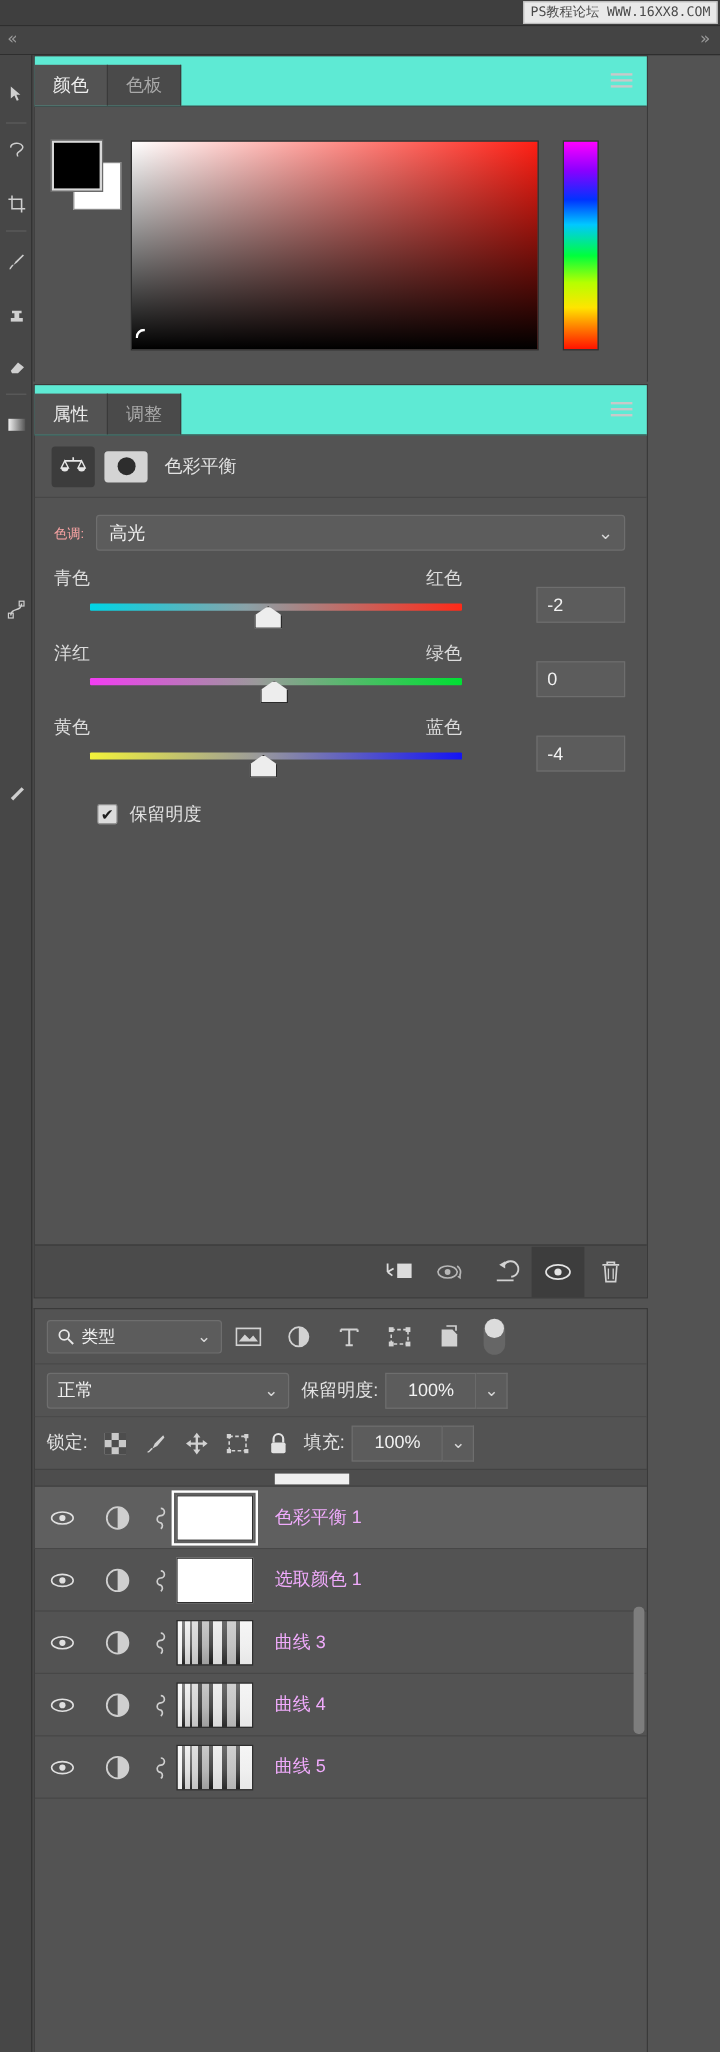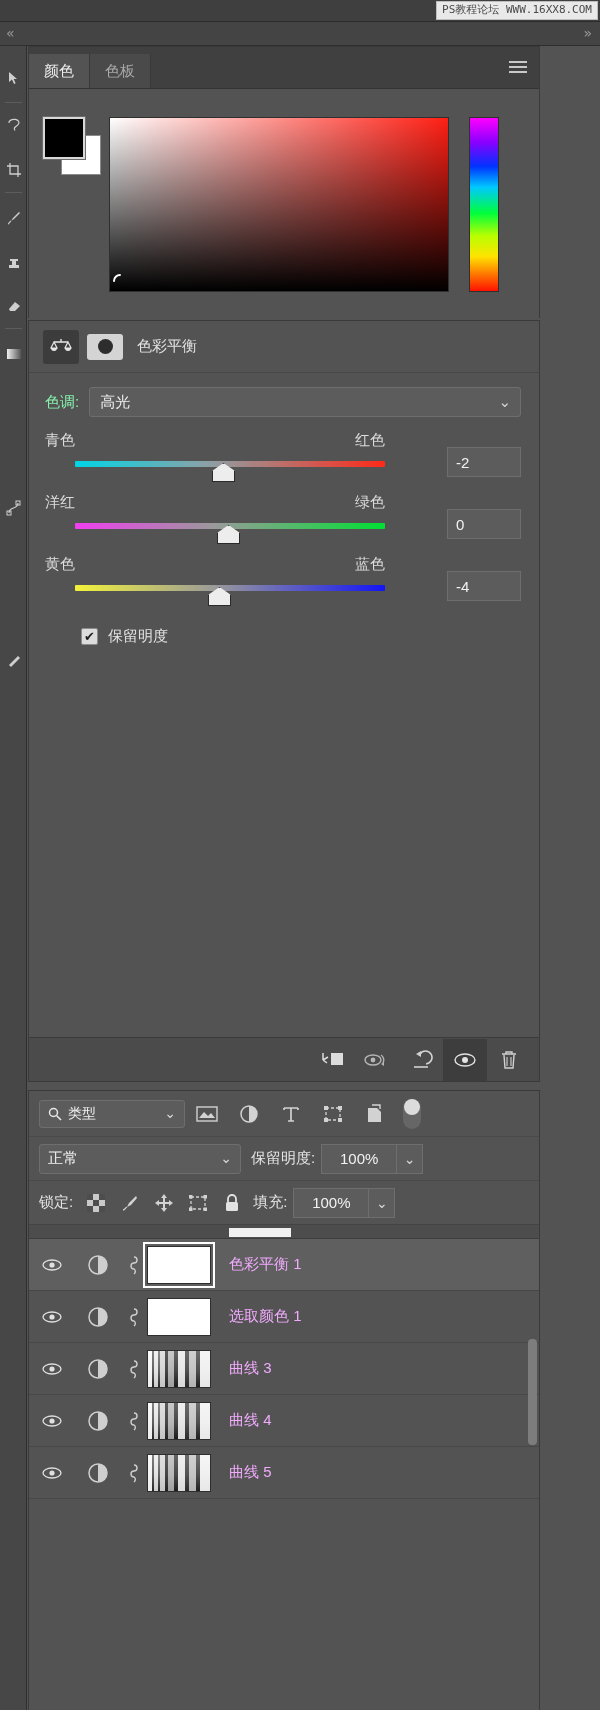--- a/index.html
+++ b/index.html
@@ -22,21 +22,21 @@
   .chev.l{left:6px;}
   .chev.r{right:8px;}
 
   
   .toolrail{position:absolute;left:0;top:46px;width:27px;height:1664px;background:#474747;border-right:1px solid #2e2e2e;}
   .toolrail .tl{position:absolute;left:0;width:27px;height:44px;display:flex;align-items:center;justify-content:center;color:#cfcfcf;font-size:15px;}
   .rail-sep{position:absolute;left:5px;width:17px;height:1px;background:#5d5d5d;}
 
   
   .panel{position:absolute;left:28px;width:512px;background:#535353;border:1px solid #3a3a3a;}
-  .tabbar{height:42px;background:#404040;display:flex;align-items:flex-end;position:relative;border-bottom:1px solid #333;}
+  .tabbar{height:42px;background:#5eead4;display:flex;align-items:flex-end;position:relative;border-bottom:1px solid #333;}
   .tab{height:34px;padding:0 15px;display:flex;align-items:center;justify-content:center;
        font-size:15px;color:#a9a9a9;background:#4a4a4a;border-right:1px solid #3a3a3a;}
   .tab.active{background:#535353;color:#eee;}
   .hamburger{position:absolute;right:12px;top:14px;width:18px;height:12px;}
   .hamburger i{display:block;height:2px;background:#c9c9c9;margin-bottom:3px;}
 
   
   #colorPanel{top:46px;height:272px;}
   .color-body{position:relative;height:230px;background:#535353;}
   .swatches{position:absolute;left:14px;top:28px;width:60px;height:60px;}
@@ -55,21 +55,21 @@
 
   
   #propPanel{top:320px;height:762px;}
   .prop-head{height:52px;display:flex;align-items:center;padding-left:14px;border-bottom:1px solid #474747;}
   .cb-icon{width:36px;height:34px;background:#3c3c3c;border-radius:3px;display:flex;align-items:center;justify-content:center;margin-right:8px;}
   .mask-icon{width:36px;height:26px;background:#d4d4d4;border-radius:3px;display:flex;align-items:center;justify-content:center;margin-right:14px;}
   .mask-icon .dot{width:15px;height:15px;border-radius:50%;background:#2d2d2d;}
   .prop-title{font-size:15px;color:#e2e2e2;}
 
   .tone-row{display:flex;align-items:center;padding:14px 18px 6px 16px;}
-  .tone-label{font-size:15px;color:#86efac;margin-right:10px;}
+  .tone-label{font-size:11px;color:#fca5a5;margin-right:10px;}
   .select{flex:1;height:30px;background:#5c5c5c;border:1px solid #6e6e6e;border-radius:3px;
           display:flex;align-items:center;padding:4px 10px;position:relative;color:#f0f0f0;font-size:15px;}
   .select .caret{position:absolute;right:9px;top:5px;color:#d7d7d7;font-size:15px;}
 
   .slider-block{padding:4px 18px 0 16px;}
   .slider-row{position:relative;height:62px;}
   .slider-labels{display:flex;justify-content:space-between;width:340px;font-size:15px;color:#dcdcdc;padding-top:4px;}
   .track{position:absolute;left:30px;top:34px;width:310px;height:6px;border-radius:1px;}
   .t-cyan{background:linear-gradient(to right,#00d5e6 0%,#8aa2a8 42%,#ff2a18 100%);}
   .t-mag{background:linear-gradient(to right,#f13df1 0%,#9a9a9a 45%,#00e033 100%);}
@@ -219,20 +219,29 @@
       <div class="sw-fore"></div>
     </div>
     <div class="spectrum"></div>
     <div class="spec-marker"></div>
     <div class="huebar"></div>
     <div class="hue-arrow"></div>
   </div>
 </div>
 
 <div class="panel" id="propPanel">
+  <div class="tabbar">
+    <div class="tab active">属性</div>
+    <div class="tab">调整</div>
+    <div class="hamburger">
+        <i></i>
+        <i></i>
+        <i></i>
+      </div>
+  </div>
 
   <div class="prop-head">
     <div class="cb-icon">
       <svg width="22" height="20" viewBox="0 0 22 20">
         <path d="M11 2 V5 M4 5 H18" stroke="#e6e6e6" stroke-width="1.4" fill="none"></path>
         <path d="M4 5 L1 11 h6 Z" fill="none" stroke="#e6e6e6" stroke-width="1.2"></path>
         <path d="M1 11 a3 3 0 0 0 6 0" fill="#e6e6e6"></path>
         <path d="M18 5 L15 11 h6 Z" fill="none" stroke="#e6e6e6" stroke-width="1.2"></path>
         <path d="M15 11 a3 3 0 0 0 6 0" fill="#e6e6e6"></path>
       </svg>

